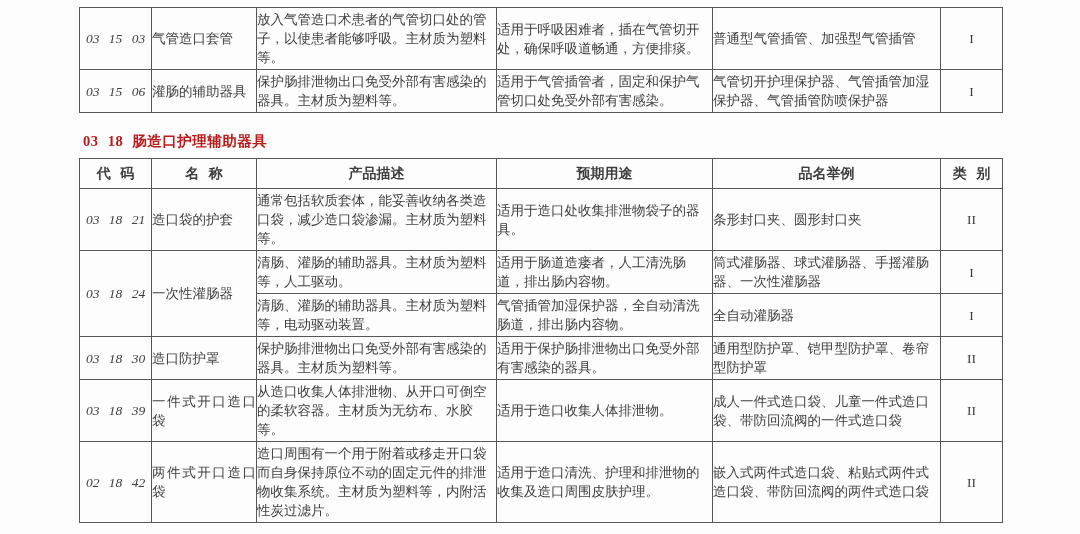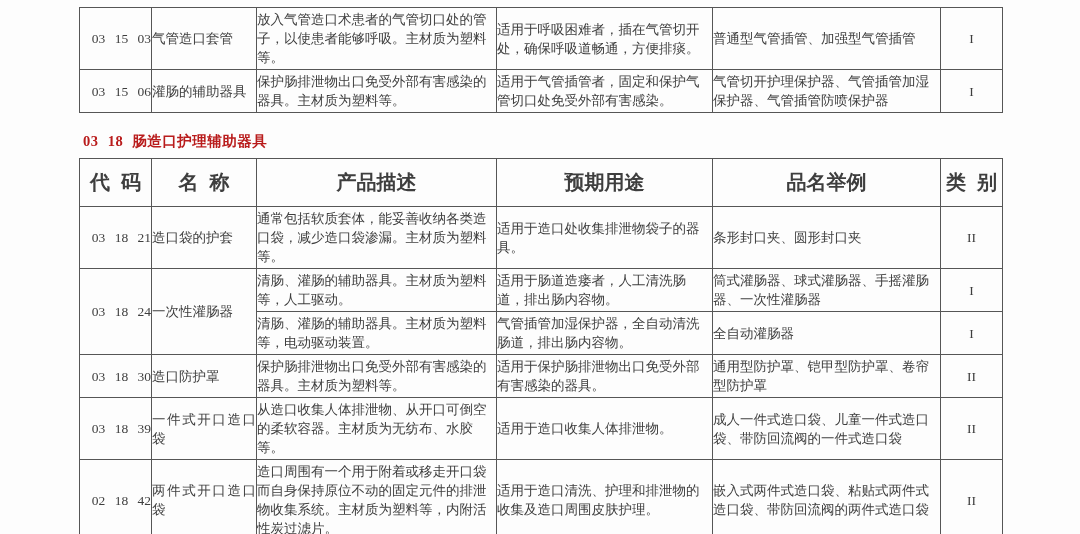--- a/index.html
+++ b/index.html
@@ -21,27 +21,27 @@
   .tbl td, .tbl th {
     border:1px solid #565656;
     font-size:13.5px;
     line-height:19px;
     padding:2px 0;
     vertical-align:middle;
     overflow:hidden;
   }
   .tbl th {
     font-weight:bold;
-    font-size:20px;
+    font-size:14px;
     text-align:center;
-    padding:14px 2px;
+    padding:5px 2px;
     height:18px;
     word-spacing:6px;
   }
-  .c-code { text-align:right; padding:2px 2px; word-spacing:6px; white-space:nowrap; }
+  .c-code { text-align:center; padding:2px 2px; word-spacing:6px; white-space:nowrap;font-style:italic; }
   .c-name { text-align:justify; }
   .c-cat  { text-align:center; font-size:14px; }
   .section-heading {
     margin:19px 0 7px 83px;
     font-weight:bold;
     font-size:14.5px;
     letter-spacing:0.5px;
     color:#b91c1c;
     word-spacing:5px;
   }

